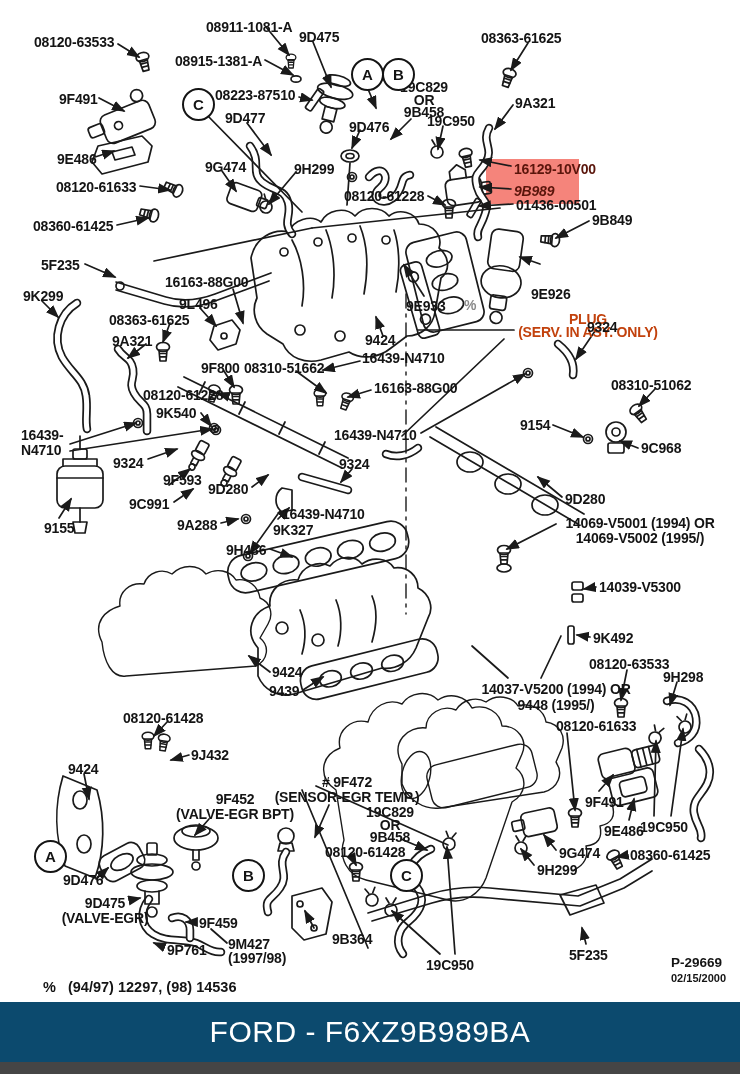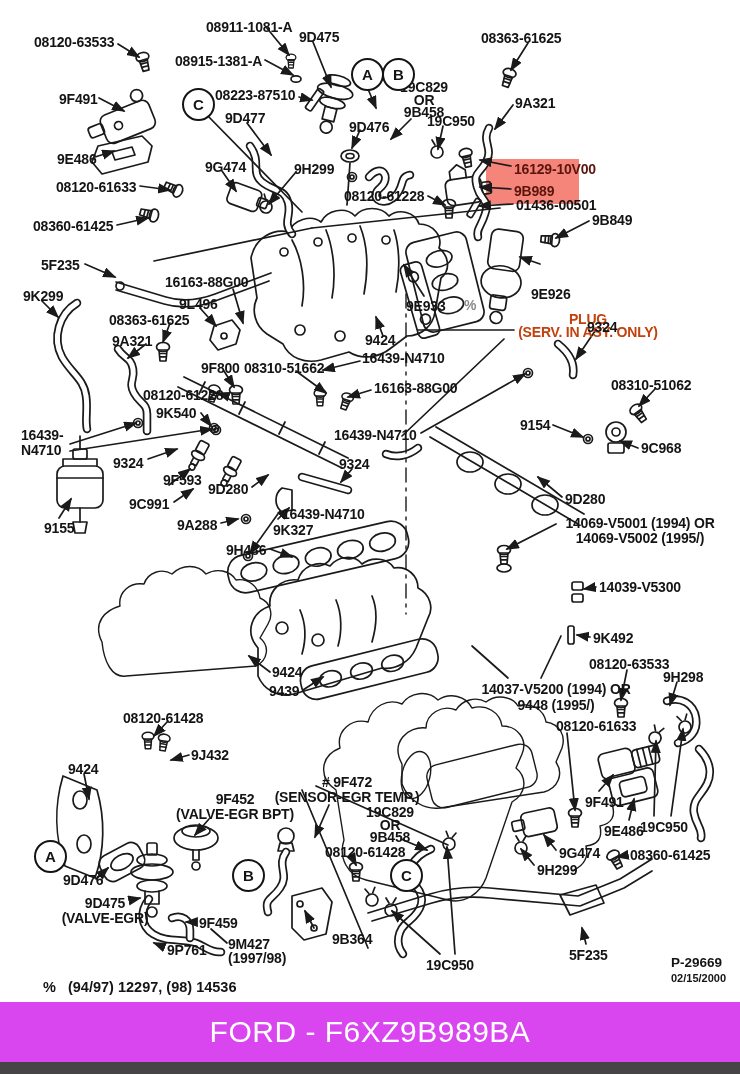--- a/index.html
+++ b/index.html
@@ -11,21 +11,21 @@
   svg.art .t1{stroke-width:8.5;}
   svg.art .t2{stroke:#ffffff;stroke-width:5;}
   svg.art .thin{stroke-width:1.4;}
   #hl-box{position:absolute;z-index:1;}
   .lbl{position:absolute;z-index:3;font-weight:700;font-size:14px;line-height:12.5px;
        letter-spacing:-0.2px;color:#141414;white-space:pre;}
   .lbl.hl{color:#5a150b;}
   .callout{position:absolute;z-index:3;width:29px;height:29px;border:2.4px solid #141414;
            border-radius:50%;background:#ffffff;display:flex;align-items:center;justify-content:center;
            font-weight:700;font-size:15px;color:#141414;}
-  .footer{position:absolute;left:0;top:1002px;width:740px;height:72px;background:#d946ef;z-index:4;
+  .footer{position:absolute;left:0;top:1002px;width:740px;height:72px;background:#0c4a6e;z-index:4;
           display:flex;align-items:center;justify-content:center;gap:38px;padding-bottom:12px;
           box-sizing:border-box;color:#ffffff;font-size:30px;font-weight:400;letter-spacing:0.5px;}
   .footer-strip{position:absolute;left:0;bottom:0;width:740px;height:12px;background:#454545;}
 </style>
 </head>
 <body>
 
 <div class="stage">
 
   <div id="hl-box" style="left: 486px; top: 159px; width: 93px; height: 45px; background: rgb(245, 132, 123);"></div>
@@ -458,21 +458,21 @@
       <div class="lbl" style="left: 225px; top: 112px;">9D477</div>
       <div class="lbl" style="left: 349px; top: 121px;">9D476</div>
       <div class="lbl" style="left: 427px; top: 115px;">19C950</div>
       <div class="lbl" style="left: 515px; top: 97px;">9A321</div>
       <div class="lbl" style="left: 57px; top: 153px;">9E486</div>
       <div class="lbl" style="left: 205px; top: 161px;">9G474</div>
       <div class="lbl" style="left: 294px; top: 163px;">9H299</div>
       <div class="lbl" style="left: 56px; top: 181px;">08120-61633</div>
       <div class="lbl" style="left: 344px; top: 190px;">08120-61228</div>
       <div class="lbl hl" style="left: 514px; top: 163px;">16129-10V00</div>
-      <div class="lbl hl" style="left: 514px; top: 185px;">9B989</div>
+      <div class="lbl hl" style="left: 514px; top: 185px; font-style: italic;">9B989</div>
       <div class="lbl" style="left: 516px; top: 199px;">01436-00501</div>
       <div class="lbl" style="left: 33px; top: 220px;">08360-61425</div>
       <div class="lbl" style="left: 592px; top: 214px;">9B849</div>
       <div class="lbl" style="left: 41px; top: 259px;">5F235</div>
       <div class="lbl" style="left: 531px; top: 260px; margin-top: 28px;">9E926</div>
       <div class="lbl" style="left: 23px; top: 290px;">9K299</div>
       <div class="lbl" style="left: 165px; top: 276px;">16163-88G00</div>
       <div class="lbl" style="left: 179px; top: 298px;">9L496</div>
       <div class="lbl" style="left: 406px; top: 300px;">9E933</div>
       <div class="lbl" style="left: 464px; top: 299px; color: rgb(139, 139, 139);">%</div>

